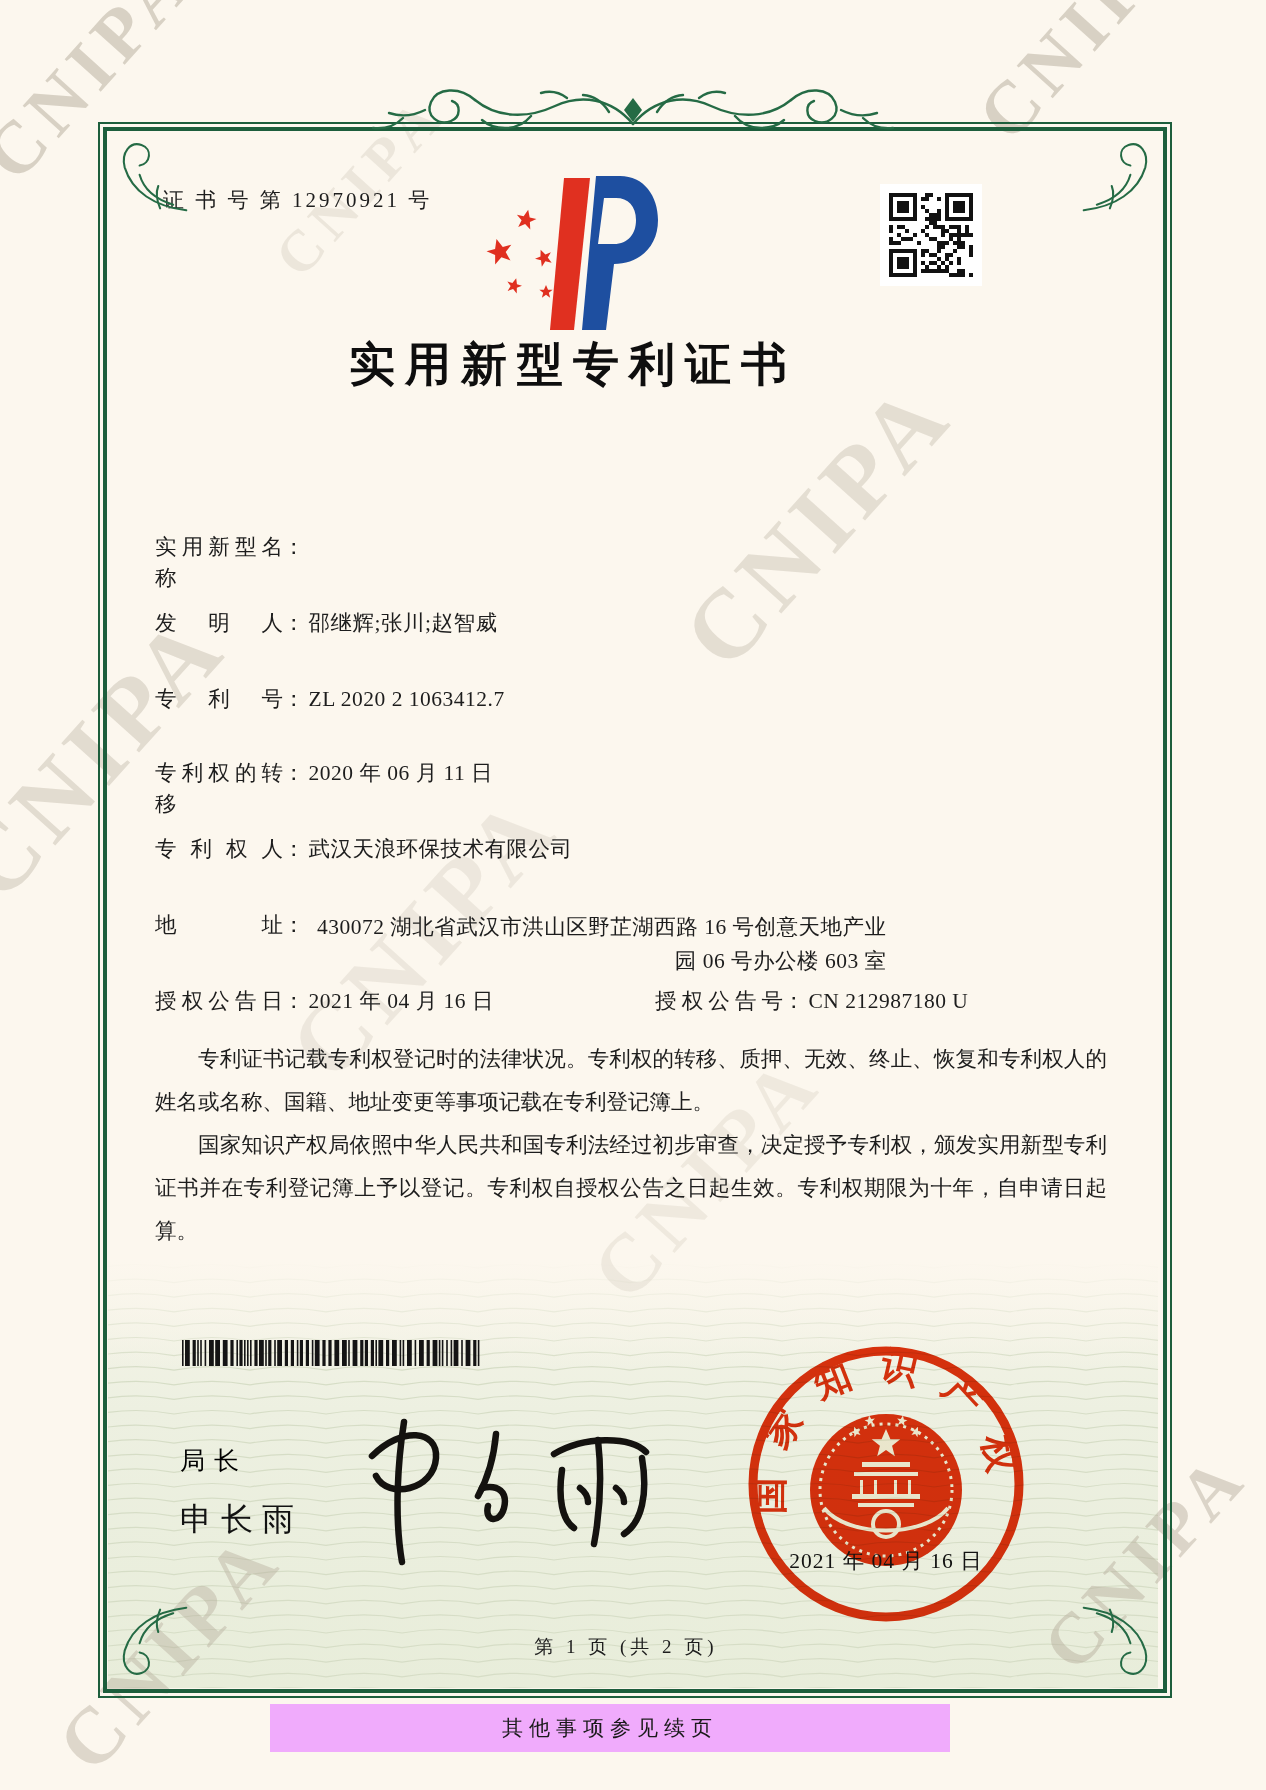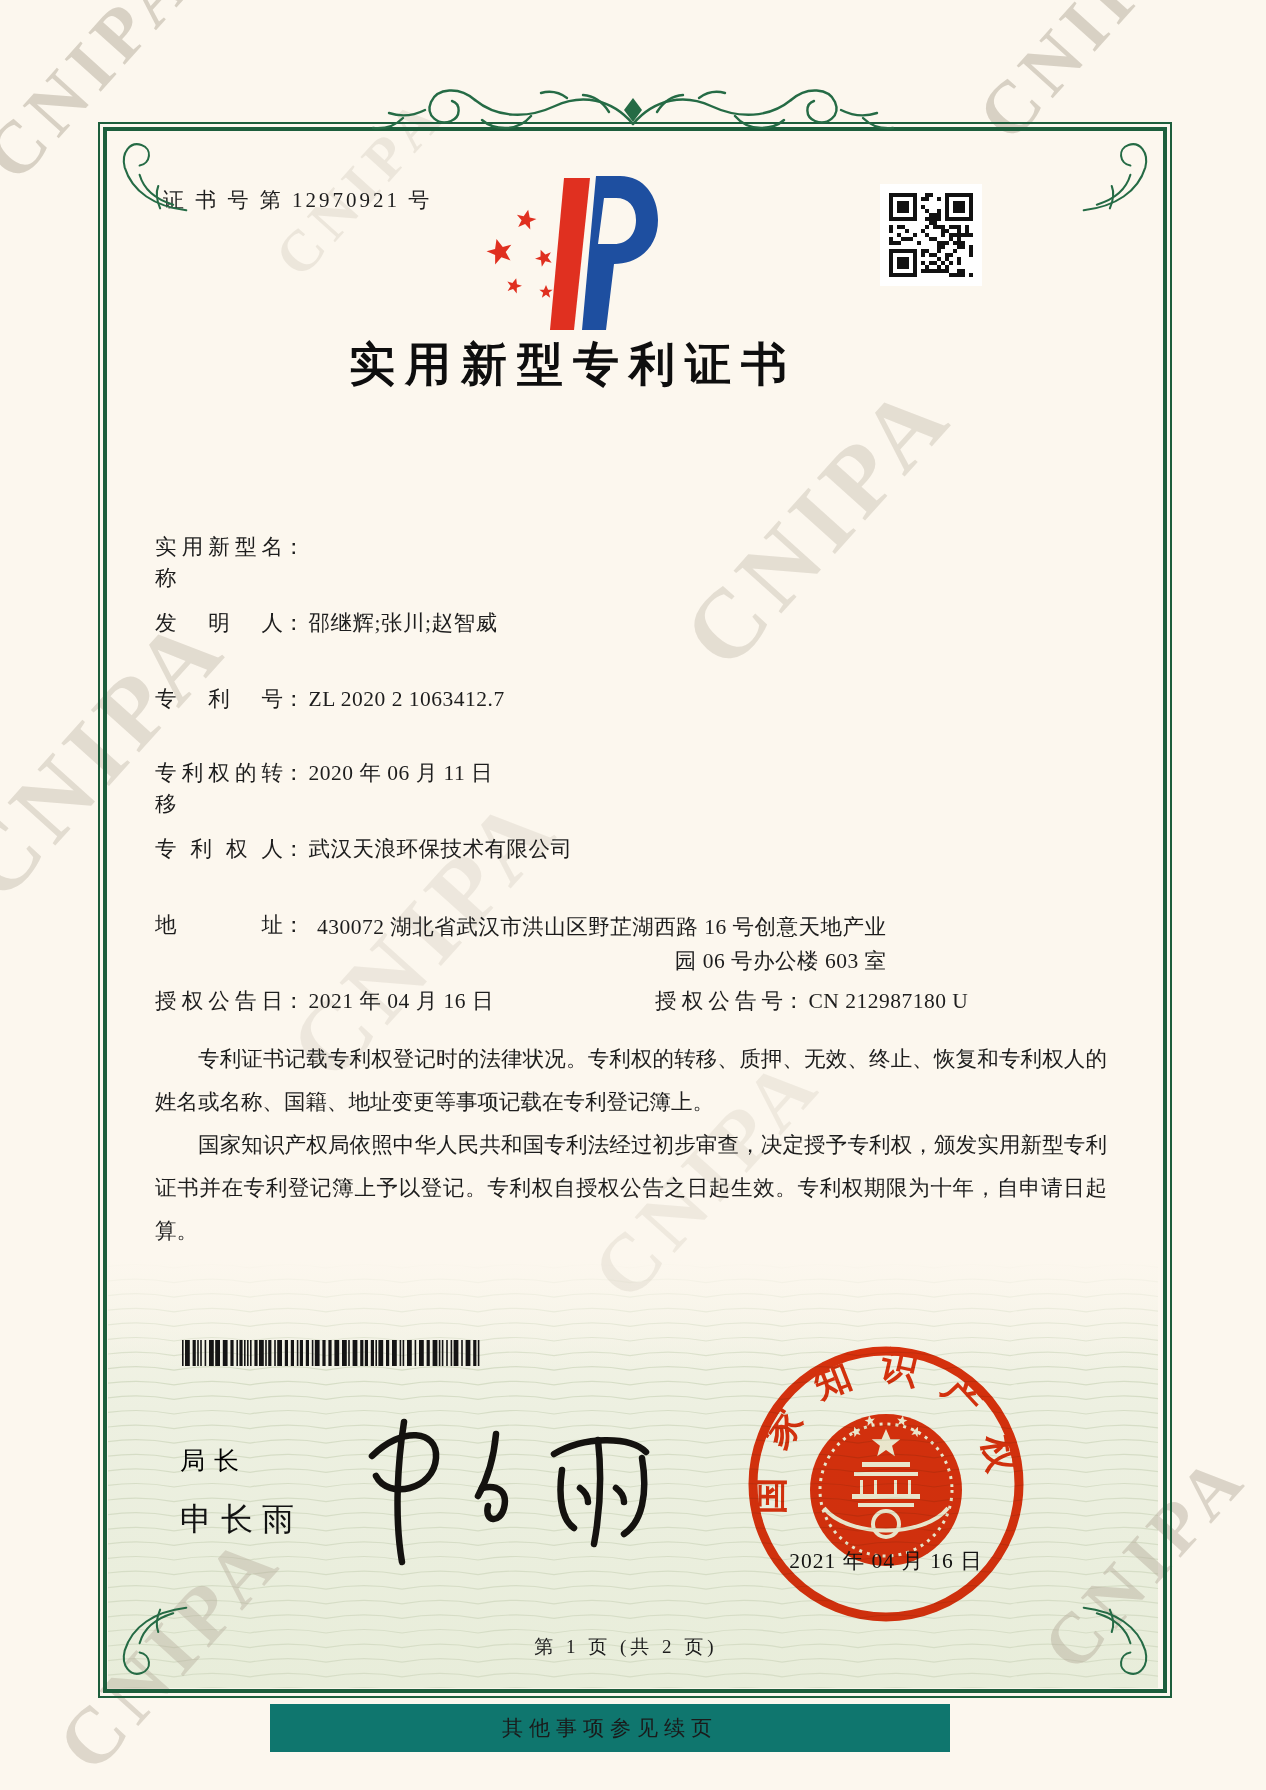--- a/index.html
+++ b/index.html
@@ -68,21 +68,21 @@
             font-family:"Liberation Sans","DejaVu Sans",sans-serif;color:#121212;z-index:3;}
   .signature{position:absolute;left:348px;top:1396px;z-index:3;}
 
   .seal{position:absolute;left:744px;top:1342px;width:284px;height:284px;z-index:3;mix-blend-mode:multiply;}
   .seal text{font-family:"Liberation Serif","DejaVu Serif",serif;}
   .seal .ring-text{font-size:37px;font-weight:bold;fill:#e2330e;letter-spacing:25px;}
   .seal .seal-date{font-size:21.5px;fill:#141414;letter-spacing:1px;}
 
   .page-info{position:absolute;left:98px;top:1634px;width:1056px;text-align:center;
              font-size:19px;letter-spacing:4px;z-index:3;}
-  .cont-strip{position:absolute;left:270px;top:1704px;width:680px;height:48px;background:#0f766e;
+  .cont-strip{position:absolute;left:270px;top:1704px;width:680px;height:48px;background:#f0abfc;
               display:flex;align-items:center;justify-content:center;font-size:21px;
               letter-spacing:6px;z-index:2;color:#1a1a1a;}
 </style>
 </head>
 <body>
 
 <div class="page">
 
   <span class="wm wm1">CNIPA</span>
   <span class="wm wm2">CNIPA</span>

